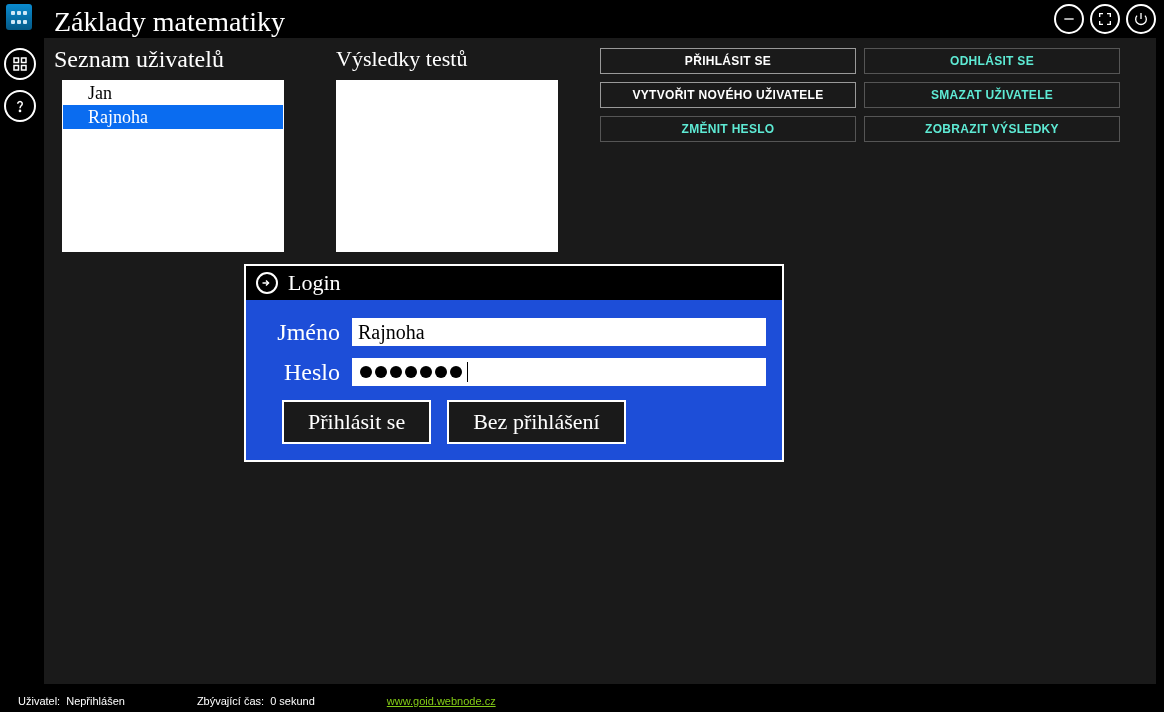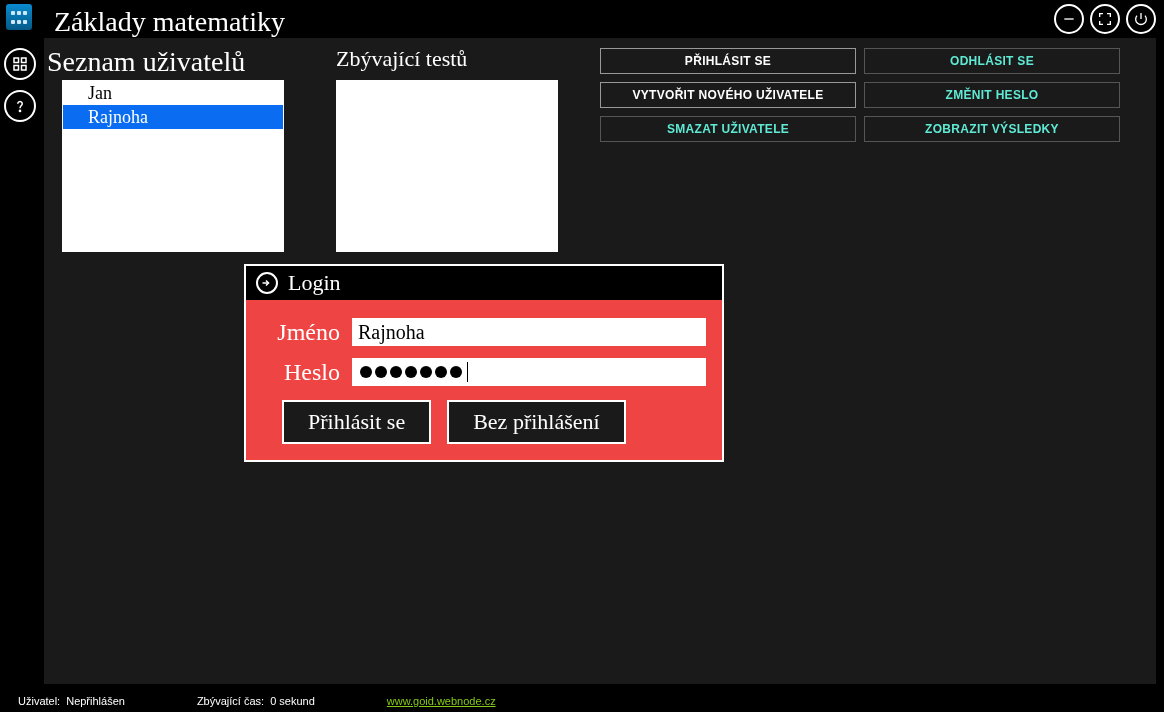--- a/index.html
+++ b/index.html
@@ -28,21 +28,21 @@
 }
 .side-btn {
   width:32px; height:32px; border:2px solid #fff; border-radius:50%;
   display:flex; align-items:center; justify-content:center; cursor:pointer;
 }
 .side-btn svg { width:18px; height:18px; stroke:#fff; fill:none; stroke-width:2; }
 .main {
   position:absolute; left:44px; top:38px; right:8px; bottom:28px;
   background:#1a1a1a;
 }
-.label-users  { position:absolute; left:3px; top:8px; font-size:28px; }
+.label-users  { position:absolute; left:10px; top:8px; font-size:24px; }
 .label-tests  { position:absolute; left:292px; top:8px; font-size:22px; }
 .user-list {
   position:absolute; left:18px; top:42px; width:222px; height:172px;
   background:#fff; color:#000; border:1px solid #fff;
 }
 .user-item { font-size:18px; padding:0 25px; line-height:24px; cursor:pointer; }
 .user-item.selected { background:#0a6cf0; color:#fff; }
 .test-list {
   position:absolute; left:292px; top:42px; width:222px; height:172px;
   background:#fff;
@@ -51,22 +51,22 @@
   position:absolute; left:556px; top:10px; width:520px;
   display:grid; grid-template-columns:1fr 1fr; gap:8px;
 }
 .abtn {
   height:26px; border:1px solid #999; background:#1a1a1a; color:#fff;
   font-family:Arial, sans-serif; font-weight:bold; font-size:12px;
   letter-spacing:.3px; text-transform:uppercase; cursor:pointer;
 }
 .abtn.disabled { color:#5eead4; border-color:#555; cursor:default; }
 .dialog {
-  position:absolute; left:200px; top:226px; width:480px;
-  border:2px solid #fff; background:#ef4444;
+  position:absolute; left:200px; top:226px; width:540px;
+  border:2px solid #fff; background:#1d4ed8;
 }
 .dialog-title {
   height:34px; background:#000; display:flex; align-items:center; gap:10px;
   padding:0 10px; font-size:22px;
 }
 .dialog-title .dicon {
   width:22px; height:22px; border:2px solid #fff; border-radius:50%;
   display:flex; align-items:center; justify-content:center; font-size:12px;
 }
 .dialog-body { padding:18px 16px 16px 16px; }
@@ -149,34 +149,34 @@
   <div class="side-btn">
     <svg viewBox="0 0 24 24">
       <path d="M9 9a3 3 0 1 1 4.5 2.6C12.5 12.5 12 13 12 15"></path>
         <circle cx="12" cy="18.5" r="0.8" fill="#fff"></circle>
     </svg>
   </div>
 </div>
 
 <div class="main">
   <div class="label-users">Seznam uživatelů</div>
-  <div class="label-tests">Zbývající testů</div>
+  <div class="label-tests">Výsledky testů</div>
 
   <div class="user-list" id="user-list">
       <div class="user-item">Jan</div>
       <div class="user-item selected">Rajnoha</div>
     </div>
   <div class="test-list"></div>
 
   <div class="action-grid" id="action-grid">
       <button class="abtn">PŘIHLÁSIT SE</button>
       <button class="abtn disabled">ODHLÁSIT SE</button>
       <button class="abtn">VYTVOŘIT NOVÉHO UŽIVATELE</button>
+      <button class="abtn disabled">SMAZAT UŽIVATELE</button>
       <button class="abtn disabled">ZMĚNIT HESLO</button>
-      <button class="abtn disabled">SMAZAT UŽIVATELE</button>
       <button class="abtn disabled">ZOBRAZIT VÝSLEDKY</button>
     </div>
 
   <div class="behind-text"></div>
 
   <div class="dialog">
     <div class="dialog-title">
       <span class="dicon">
         <svg viewBox="0 0 24 24" width="12" height="12" stroke="#fff" fill="none" stroke-width="3">
           <path d="M10 7l5 5-5 5"></path>

